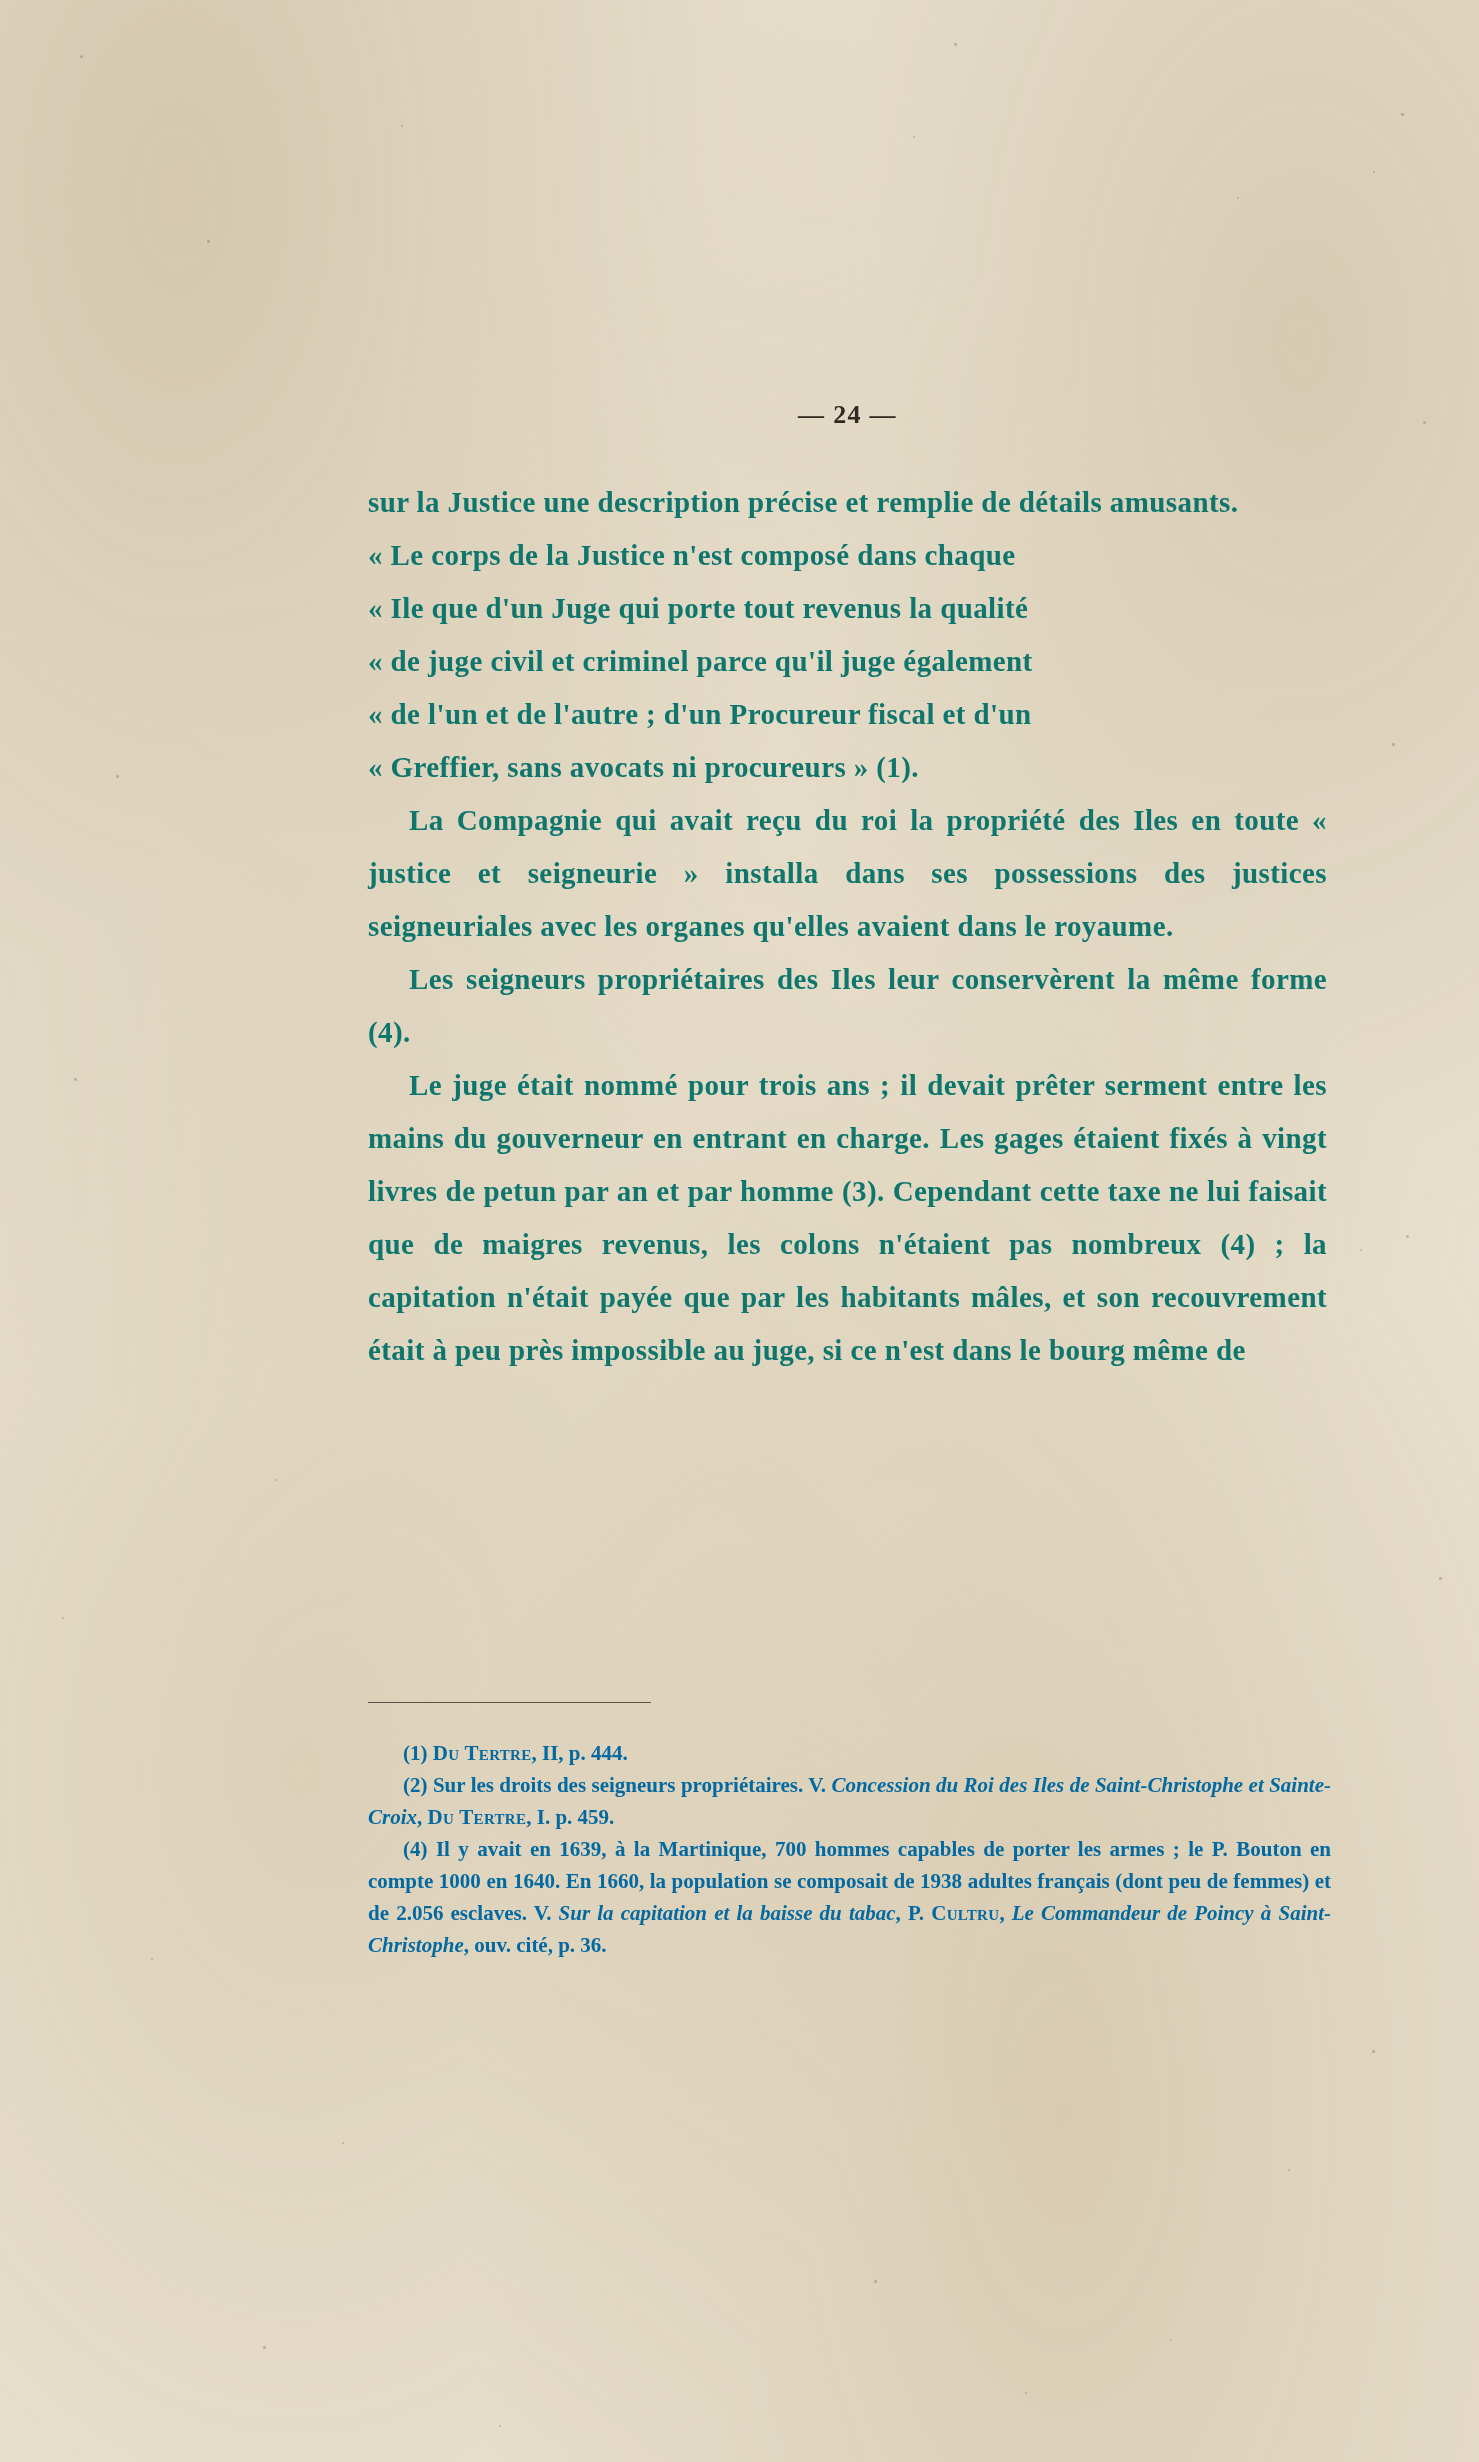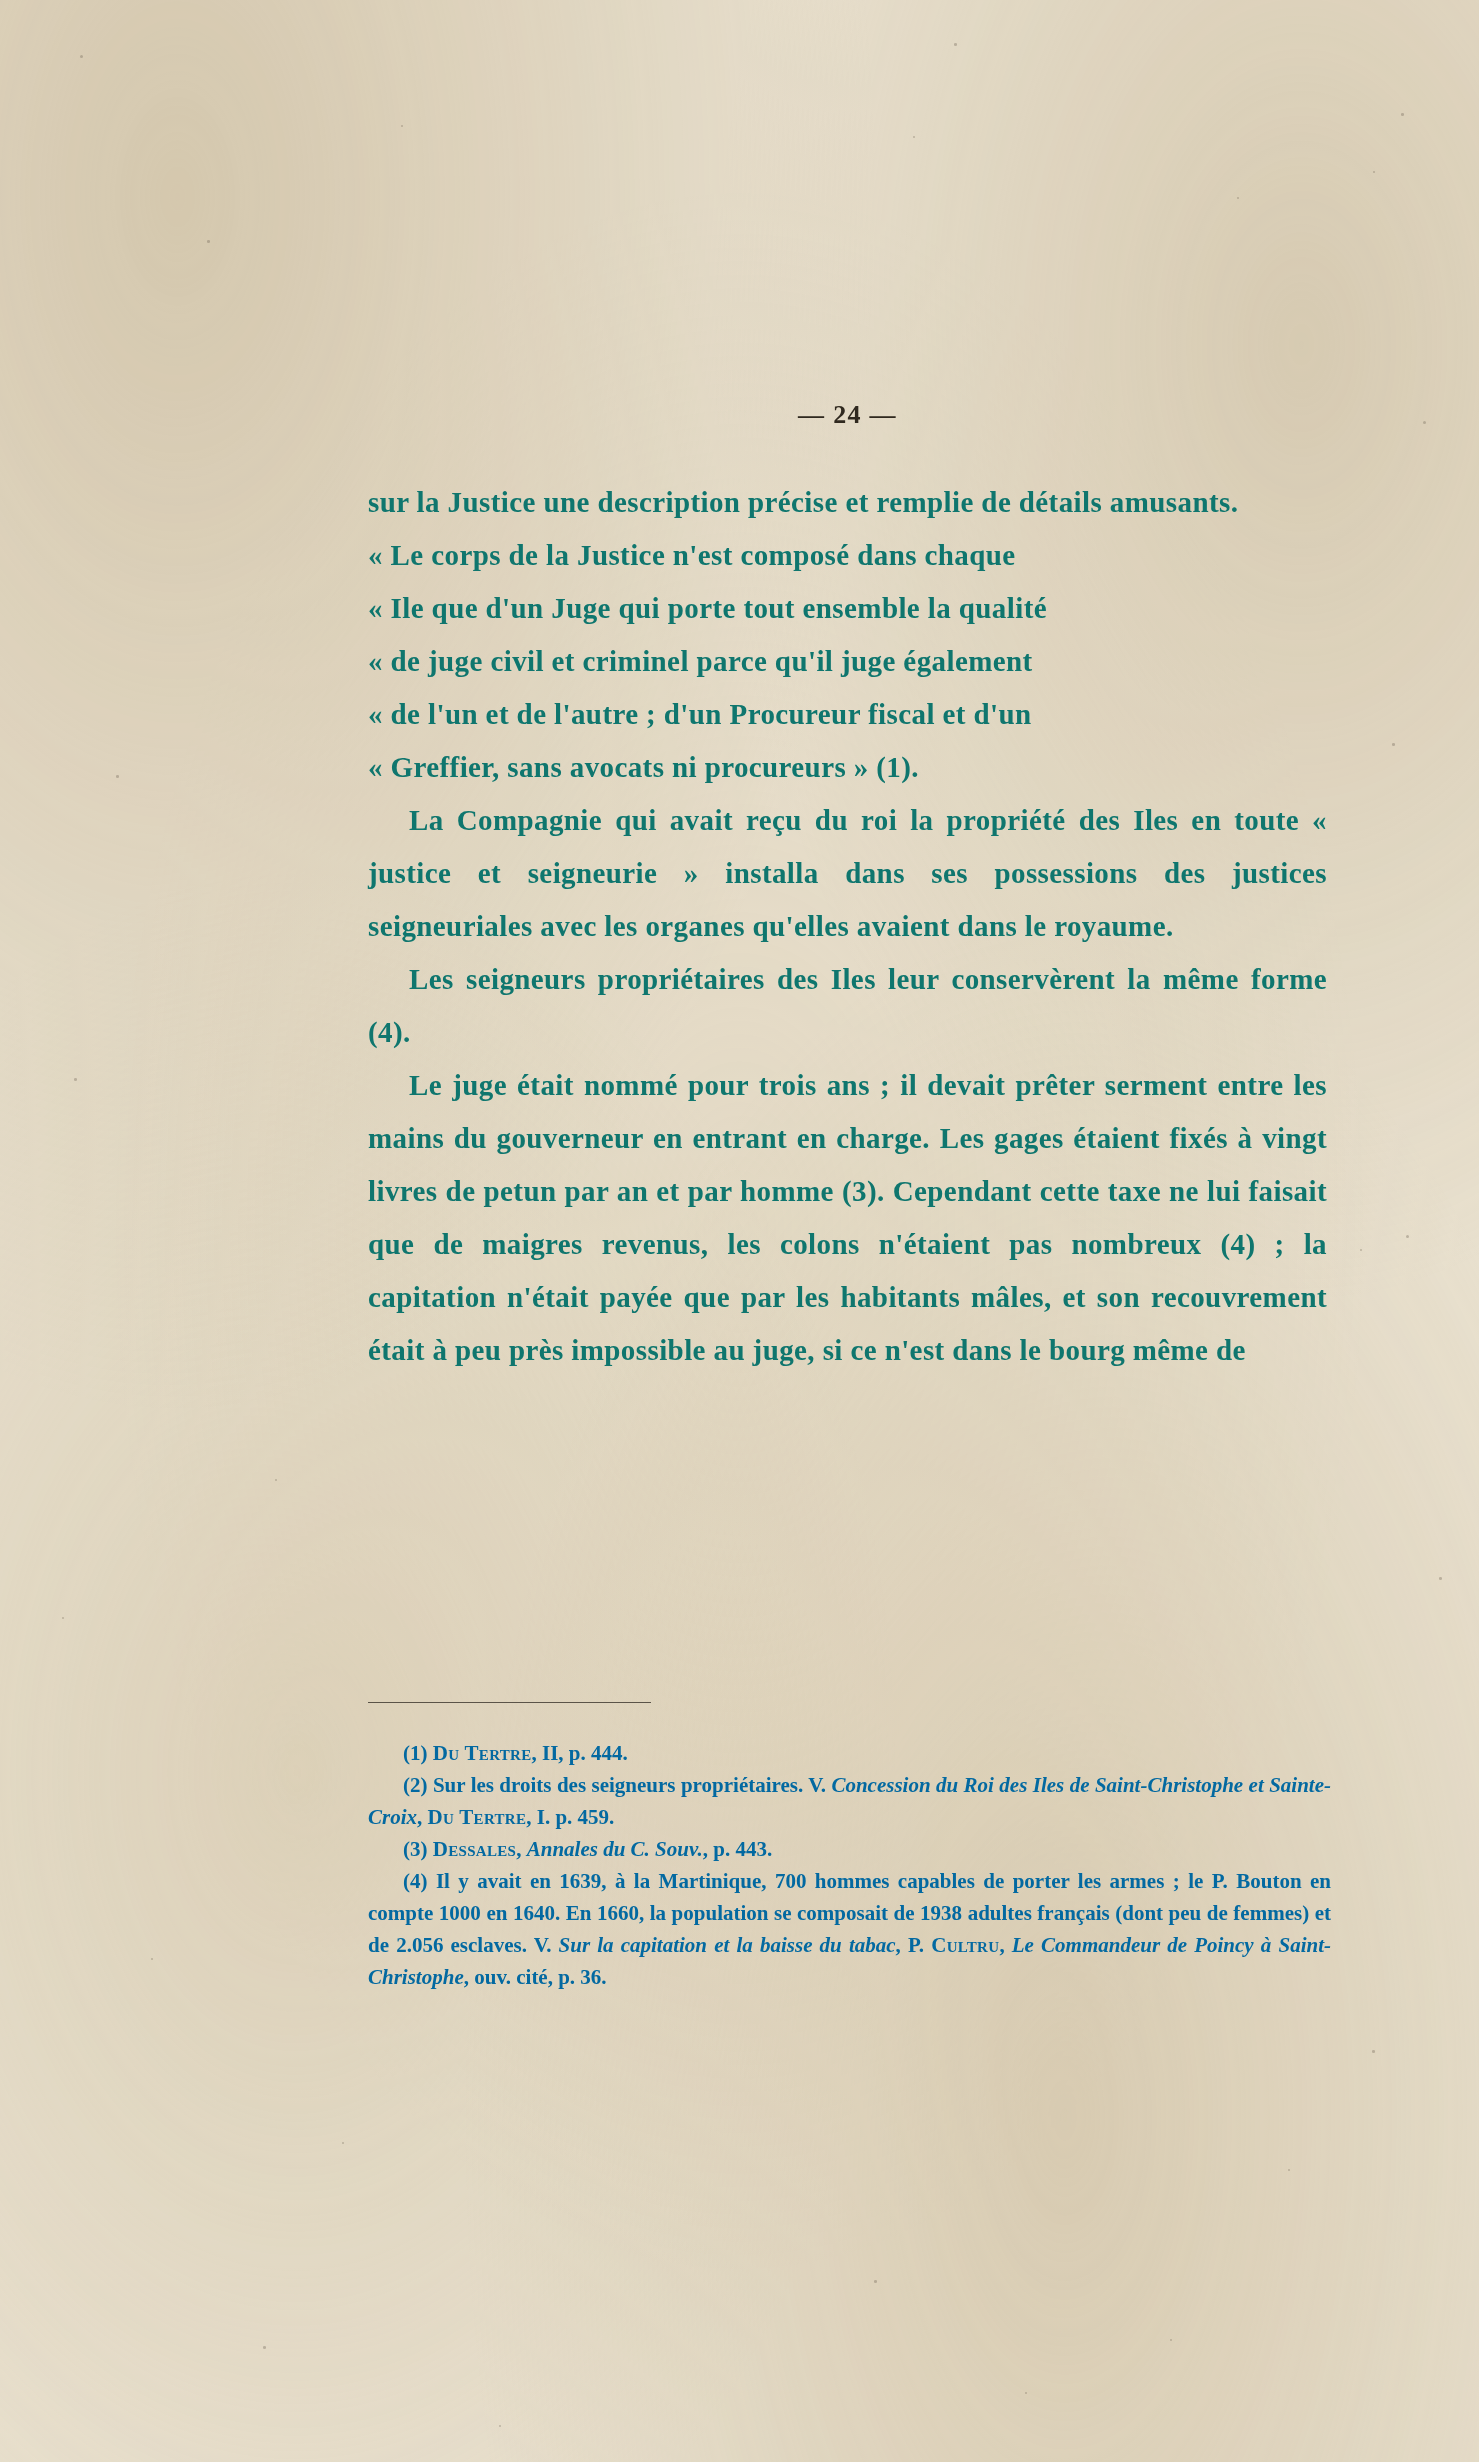--- a/index.html
+++ b/index.html
@@ -118,39 +118,38 @@
 
 <div class="page">
 
   <div class="text-block">
 
     <div class="folio">— 24 —</div>
 
     <p class="body-par">sur la Justice une description précise et remplie de détails amusants.</p>
 
     <p class="body-par quote"><span>« Le corps de la Justice n'est composé dans chaque</span><br>
-      <span>« Ile que d'un Juge qui porte tout ensemble la qualité</span><br>
+      <span>« Ile que d'un Juge qui porte tout revenus la qualité</span><br>
       <span>« de juge civil et criminel parce qu'il juge également</span><br>
       <span>« de l'un et de l'autre ; d'un Procureur fiscal et d'un</span><br>
       <span>« Greffier, sans avocats ni procureurs » (1).</span></p>
 
     <p class="body-par indent">La Compagnie qui avait reçu du roi la propriété des Iles en toute « justice et seigneurie » installa dans ses possessions des justices seigneuriales avec les organes qu'elles avaient dans le royaume.</p>
 
     <p class="body-par indent">Les seigneurs propriétaires des Iles leur conservèrent la même forme (4).</p>
 
     <p class="body-par indent">Le juge était nommé pour trois ans ; il devait prêter serment entre les mains du gouverneur en entrant en charge. Les gages étaient fixés à vingt livres de petun par an et par homme (3). Cependant cette taxe ne lui faisait que de maigres revenus, les colons n'étaient pas nombreux (4) ; la capitation n'était payée que par les habitants mâles, et son recouvrement était à peu près impossible au juge, si ce n'est dans le bourg même de</p>
 
   </div>
 
   <div class="rule"></div>
 
   <div class="notes">
     <p class="first-line-indent">(1) <span class="sc">Du Tertre</span>, II, p. 444.</p>
     <p class="first-line-indent">(2) Sur les droits des seigneurs propriétaires. V. <span class="it">Concession du Roi des Iles de Saint-Christophe et Sainte-Croix</span>, <span class="sc">Du Tertre</span>, I. p. 459.</p>
-    <p class="first-line-indent">(3) <span class="sc">Dessales</span>, <span class="it">Annales du C. Souv.</span>, p. 443.</p>
     <p class="first-line-indent">(4) Il y avait en 1639, à la Martinique, 700 hommes capables de porter les armes ; le P. Bouton en compte 1000 en 1640. En 1660, la population se composait de 1938 adultes français (dont peu de femmes) et de 2.056 esclaves. V. <span class="it">Sur la capitation et la baisse du tabac</span>, P. <span class="sc">Cultru</span>, <span class="it">Le Commandeur de Poincy à Saint-Christophe</span>, ouv. cité, p. 36.</p>
   </div>
 
 </div>
 
 <div class="speck" style="left: 80px; top: 55px; width: 3.3px; height: 3.3px;"></div>
 <div class="speck" style="left: 954px; top: 43px; width: 2.6px; height: 2.6px;"></div>
 <div class="speck" style="left: 1401px; top: 113px; width: 2.6px; height: 2.6px;"></div>
 <div class="speck" style="left: 1373px; top: 171px; width: 2px; height: 2px;"></div>
 <div class="speck" style="left: 207px; top: 240px; width: 2.6px; height: 2.6px;"></div>

